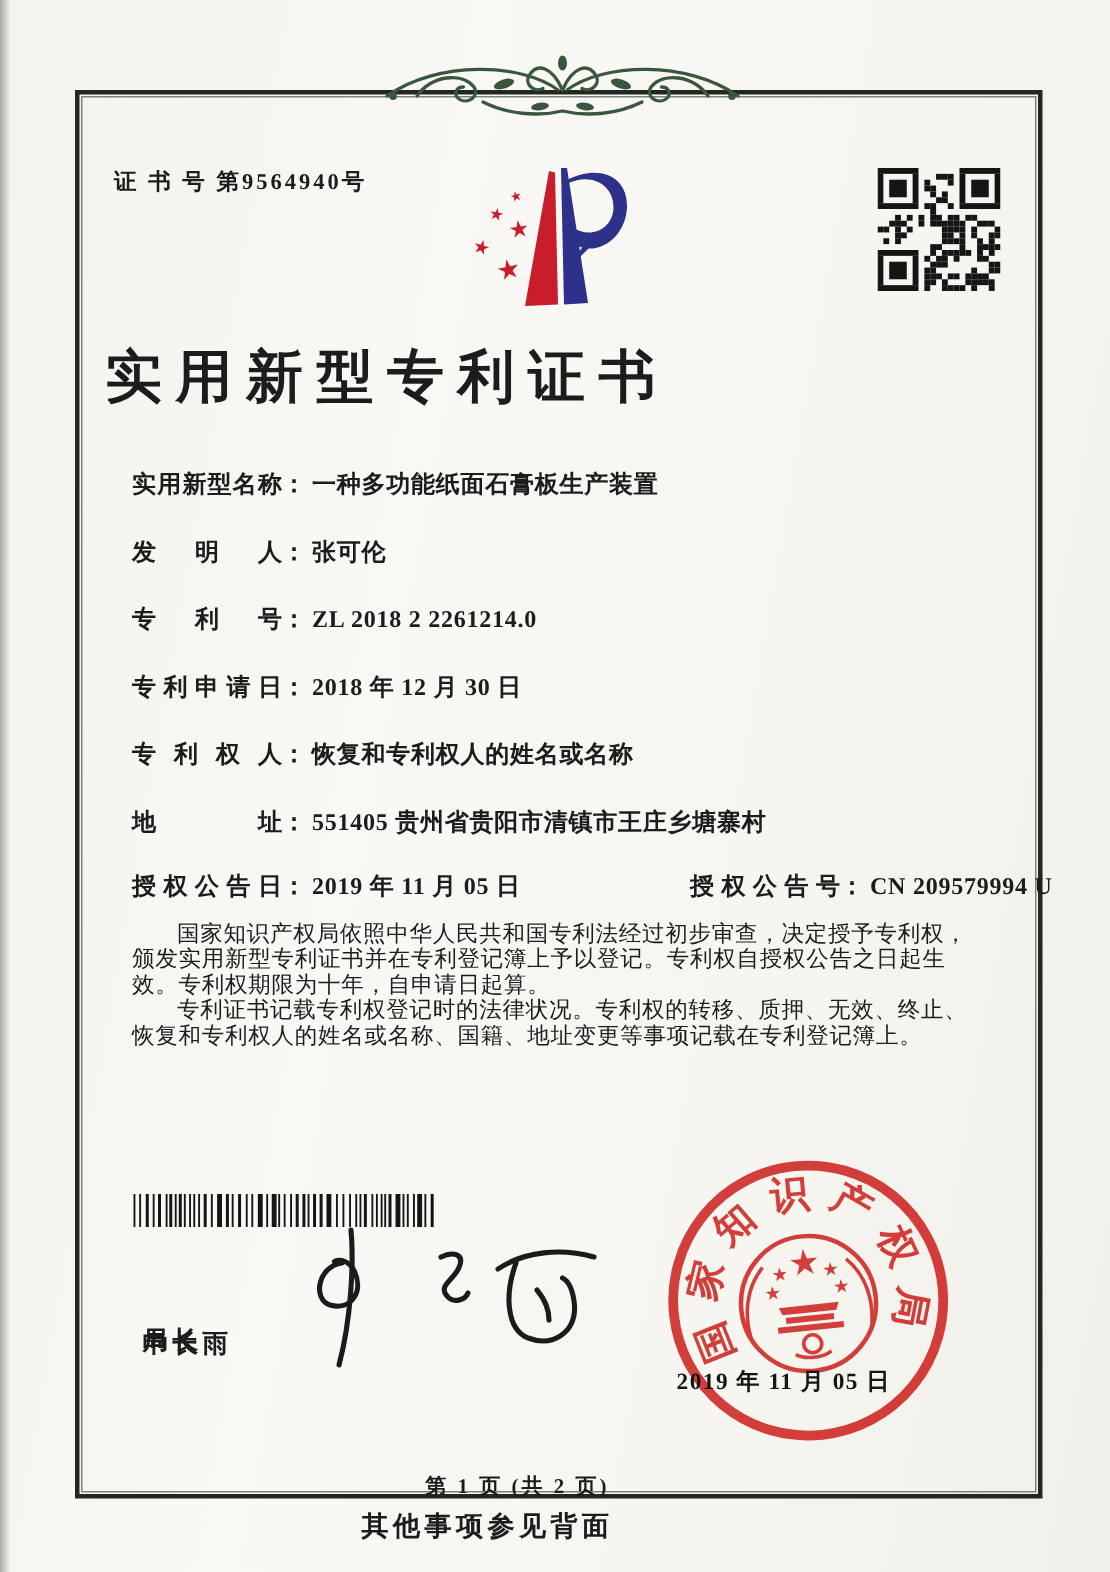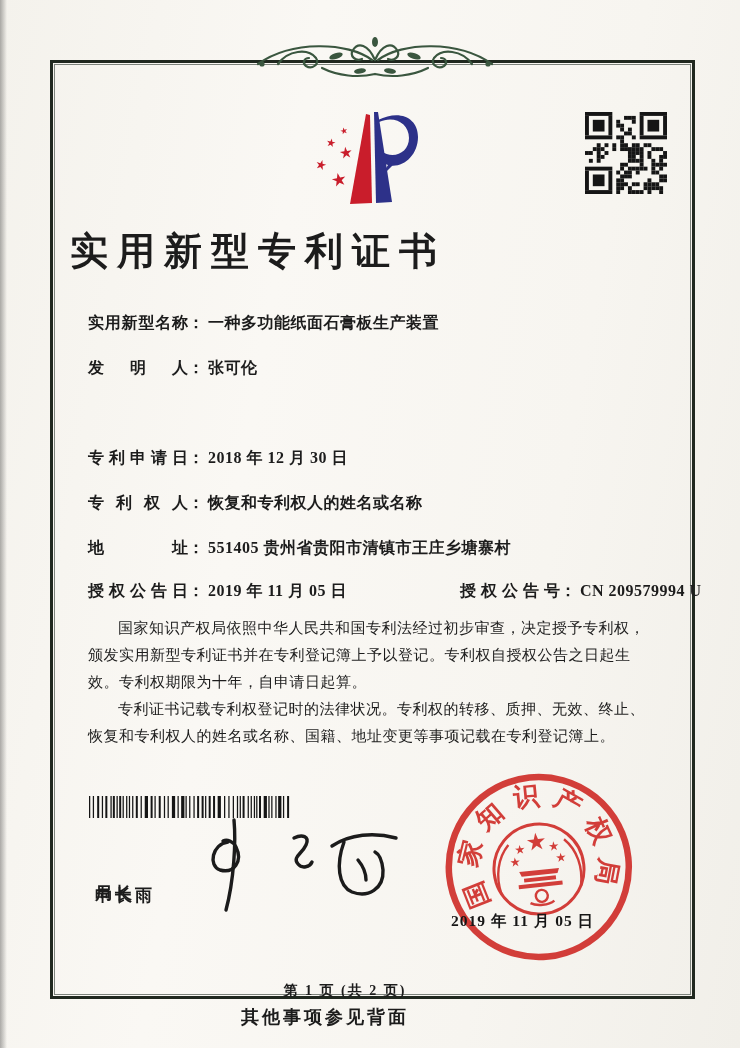--- a/index.html
+++ b/index.html
@@ -16,21 +16,21 @@
   .cert-no{position:absolute;left:76px;top:112px;font-size:15px;font-weight:600;letter-spacing:2px;}
   .logo{position:absolute;left:292px;top:108px;width:140px;height:104px;}
   .qr{position:absolute;left:585px;top:112px;width:82px;height:82px;}
   .title{position:absolute;left:70px;top:226px;width:600px;text-align:left;
     font-size:38px;font-weight:700;letter-spacing:9px;}
   .frow{position:absolute;left:88px;width:566px;font-size:16px;font-weight:600;white-space:nowrap;}
   .flabel{display:inline-block;width:100px;text-align:justify;text-align-last:justify;vertical-align:bottom;}
   .fcolon{display:inline-block;margin-right:4px;}
   .fval{letter-spacing:.5px;margin-top:24px;}
   .frow2{position:absolute;left:372px;top:0;}
-  .paras{position:absolute;left:88px;top:615px;width:566px;font-size:15px;line-height:27px;letter-spacing:.5px;font-weight:500;}
+  .paras{position:absolute;left:88px;top:615px;width:566px;font-size:15px;line-height:17px;letter-spacing:.5px;font-weight:500;}
   .paras p{margin:0;text-indent:2em;}
   .barcode{position:absolute;left:88px;top:796px;width:205px;height:22px;}
   .signer-title{position:absolute;left:95px;top:850px;font-size:17px;font-weight:600;letter-spacing:3px;margin-top:32px;}
   .signer-name{position:absolute;left:95px;top:884px;font-size:17px;font-weight:600;letter-spacing:3px;}
   .signature{position:absolute;left:198px;top:812px;width:210px;height:102px;}
   .seal{position:absolute;left:438px;top:768px;width:202px;height:202px;transform:rotate(-6deg);}
   .seal-date{position:absolute;left:451px;top:911px;font-size:15.5px;font-weight:700;letter-spacing:1px;color:#161616;}
   .page-info{position:absolute;left:245px;top:982px;width:200px;text-align:center;font-size:14px;font-weight:600;letter-spacing:2px;}
   .back-note{position:absolute;left:215px;top:1005px;width:220px;text-align:center;font-size:18px;font-weight:700;letter-spacing:3px;}
 </style>
@@ -63,20 +63,21 @@
       <ellipse cx="84" cy="22" rx="7" ry="3" transform="rotate(-18 84 22)"></ellipse>
       <ellipse cx="162" cy="22" rx="7" ry="3" transform="rotate(18 162 22)"></ellipse>
       <ellipse cx="123" cy="8" rx="3" ry="5"></ellipse>
       <circle cx="10" cy="30" r="2.6"></circle>
       <circle cx="236" cy="30" r="2.6"></circle>
       <ellipse cx="108" cy="37" rx="6" ry="2.6" transform="rotate(-8 108 37)"></ellipse>
       <ellipse cx="138" cy="37" rx="6" ry="2.6" transform="rotate(8 138 37)"></ellipse>
     </g>
   </svg>
 
+  <div class="cert-no">证 书 号 第9564940号</div>
 
   <svg class="logo" viewBox="0 0 140 104">
     <g fill="#c91d2b">
       <use href="#star5" transform="translate(52,23) scale(0.36) rotate(-15)"></use>
       <use href="#star5" transform="translate(39,35) scale(0.45) rotate(12)"></use>
       <use href="#star5" transform="translate(54,45) scale(0.62) rotate(-8)"></use>
       <use href="#star5" transform="translate(29,57) scale(0.52) rotate(16)"></use>
       <use href="#star5" transform="translate(47,72) scale(0.72) rotate(-12)"></use>
     </g>
     <path d="M74,6 L78,7 L80,95 L58,96 Z" fill="#c91d2b"></path>
@@ -222,20 +223,23 @@
     </svg>
 
   <div class="title">实用新型专利证书</div>
 
   <div class="frow" style="top:313px">
     <span class="flabel">实用新型名称</span><span class="fcolon">：</span><span class="fval">一种多功能纸面石膏板生产装置</span>
   </div>
   <div class="frow" style="top:358px">
     <span class="flabel">发明人</span><span class="fcolon">：</span><span class="fval">张可伦</span>
   </div>
+  <div class="frow" style="top:403px">
+    <span class="flabel">专利号</span><span class="fcolon">：</span><span class="fval">ZL 2018 2 2261214.0</span>
+  </div>
   <div class="frow" style="top:448px">
     <span class="flabel">专利申请日</span><span class="fcolon">：</span><span class="fval">2018 年 12 月 30 日</span>
   </div>
   <div class="frow" style="top:493px">
     <span class="flabel">专利权人</span><span class="fcolon">：</span><span class="fval">恢复和专利权人的姓名或名称</span>
   </div>
   <div class="frow" style="top:538px">
     <span class="flabel">地址</span><span class="fcolon">：</span><span class="fval">551405 贵州省贵阳市清镇市王庄乡塘寨村</span>
   </div>
   <div class="frow" style="top:581px">

